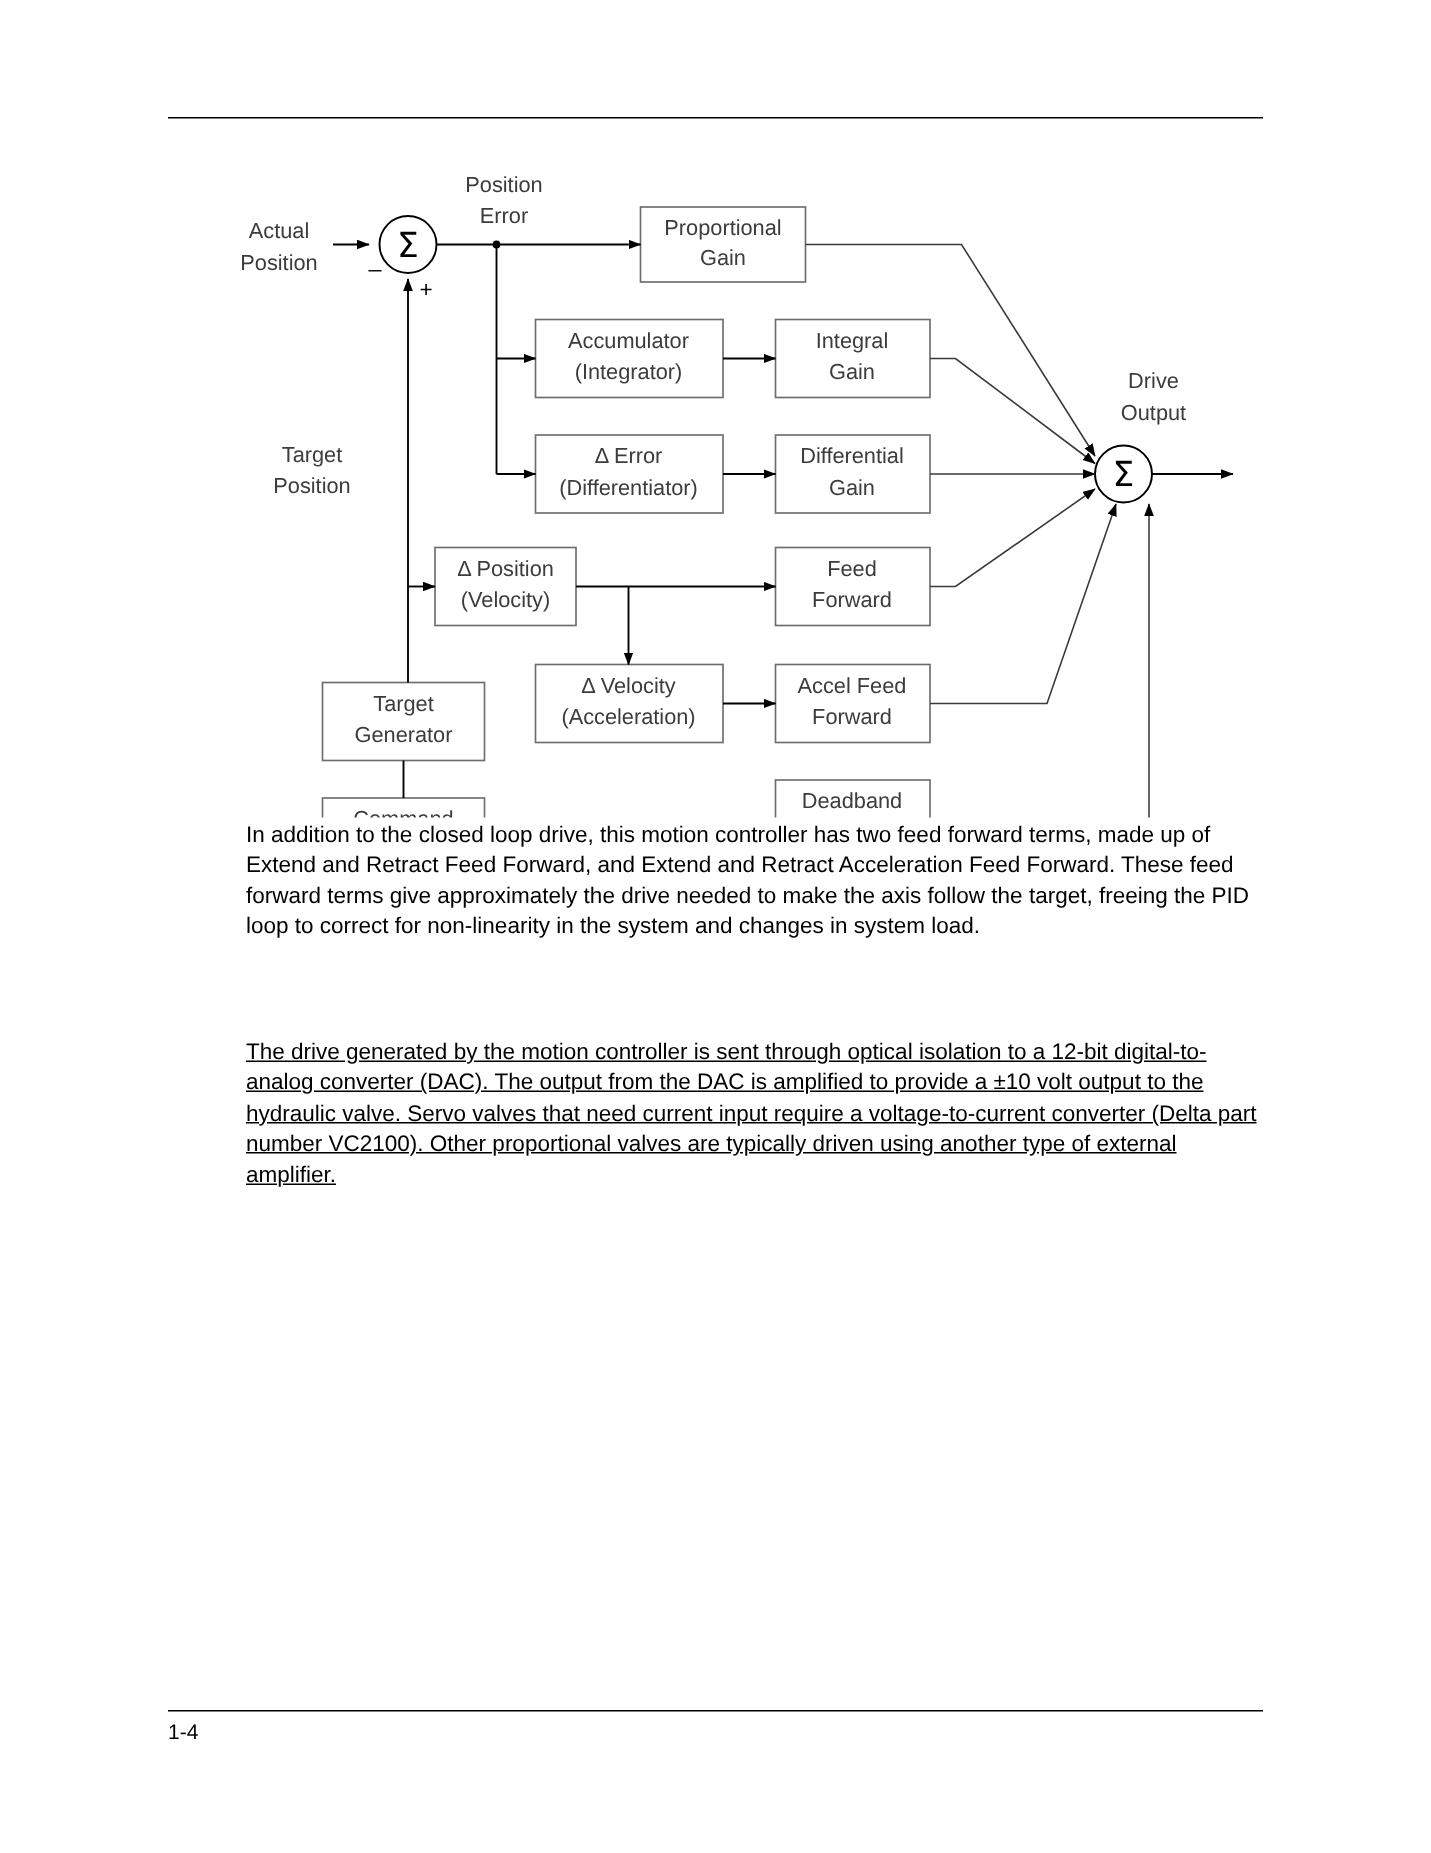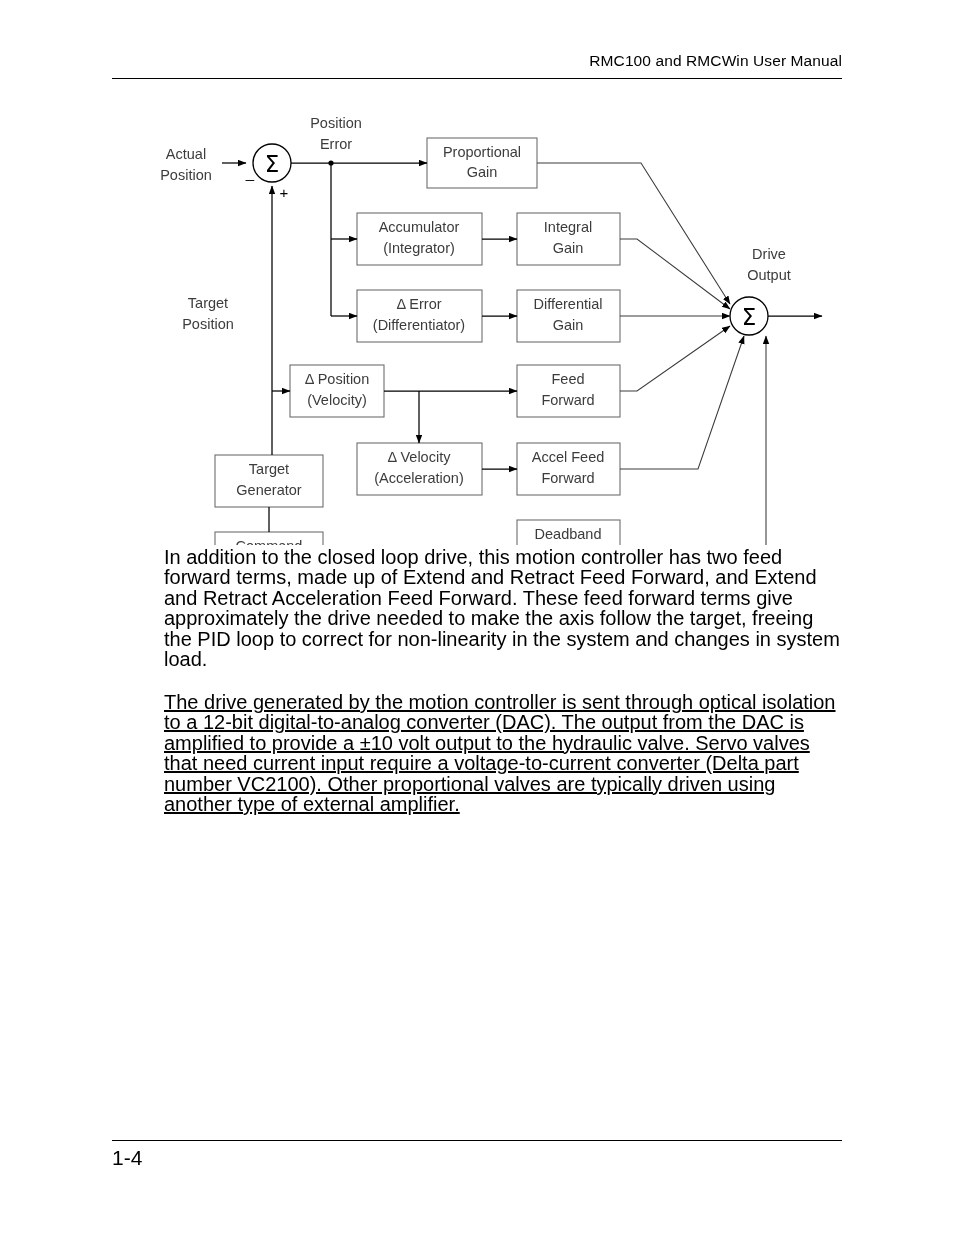--- a/index.html
+++ b/index.html
@@ -47,21 +47,21 @@
     left: 112px;
     top: 1140px;
     width: 730px;
     height: 0;
     border-top: 1.6px solid #000;
   }
   .footer-page {
     position: absolute;
     left: 112px;
     top: 1146px;
-    font-size: 21px;
+    font-size: 14px;
   }
 
   
   .diagram {
     position: absolute;
     left: 150px;
     top: 100px;
     width: 690px;
     height: 445px;
   }
@@ -115,34 +115,33 @@
     fill: #000;
     text-anchor: middle;
     dominant-baseline: middle;
   }
 
   
   .body-para {
     position: absolute;
     left: 164px;
     width: 678px;
-    font-size: 20px;
+    font-size: 15px;
     line-height: 20.4px;
     color: #000;
     text-align: left;
   }
   #para-1 { top: 547px; }
   #para-2 { top: 692px; text-decoration: underline; }
 </style>
 </head>
 <body>
 
 <div class="page">
 
-  <div class="header">RMC100 and RMCWin User Manual</div>
   <div class="header-rule"></div>
 
   <div class="diagram">
     <svg width="690" height="445" viewBox="0 0 690 445" xmlns="http://www.w3.org/2000/svg">
       <defs>
         <marker id="arrow" markerWidth="9" markerHeight="9" refX="8" refY="3.2" orient="auto" markerUnits="userSpaceOnUse">
           <path d="M0,0 L8.5,3.2 L0,6.4 Z" fill="#000"></path>
         </marker>
         <marker id="arrowThin" markerWidth="9" markerHeight="9" refX="8" refY="3.2" orient="auto" markerUnits="userSpaceOnUse">
           <path d="M0,0 L8.5,3.2 L0,6.4 Z" fill="#000"></path>

